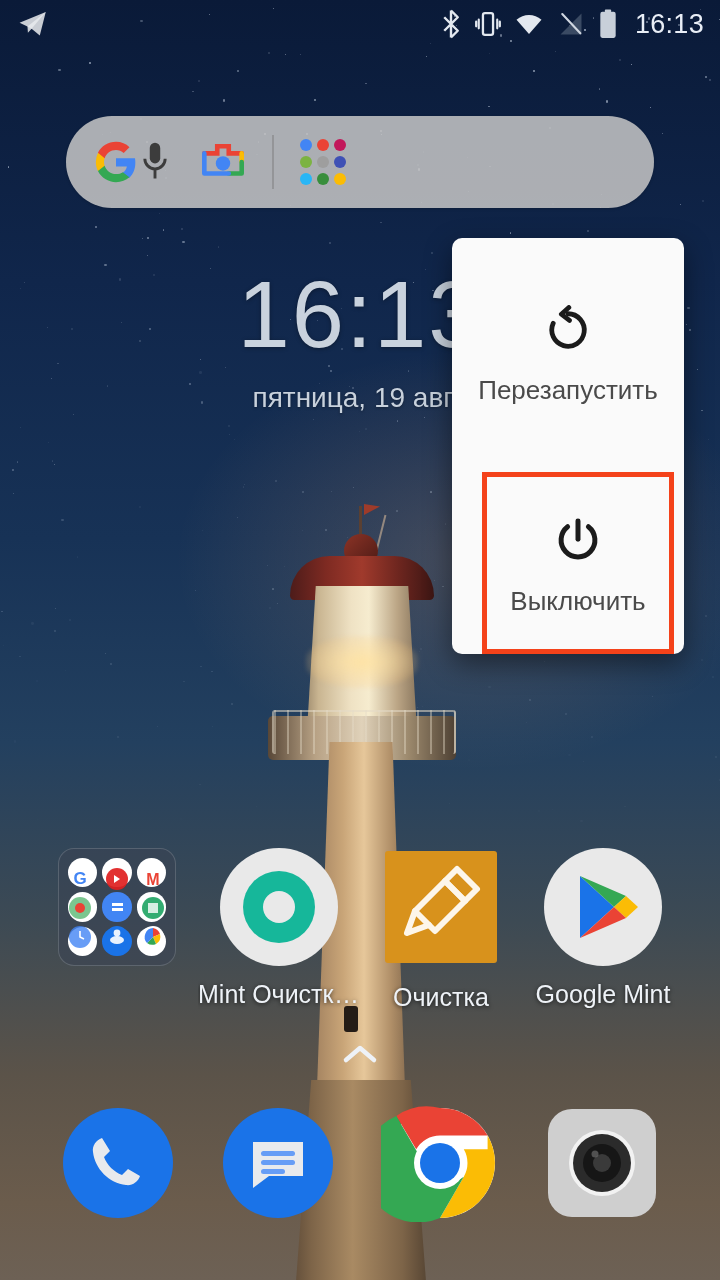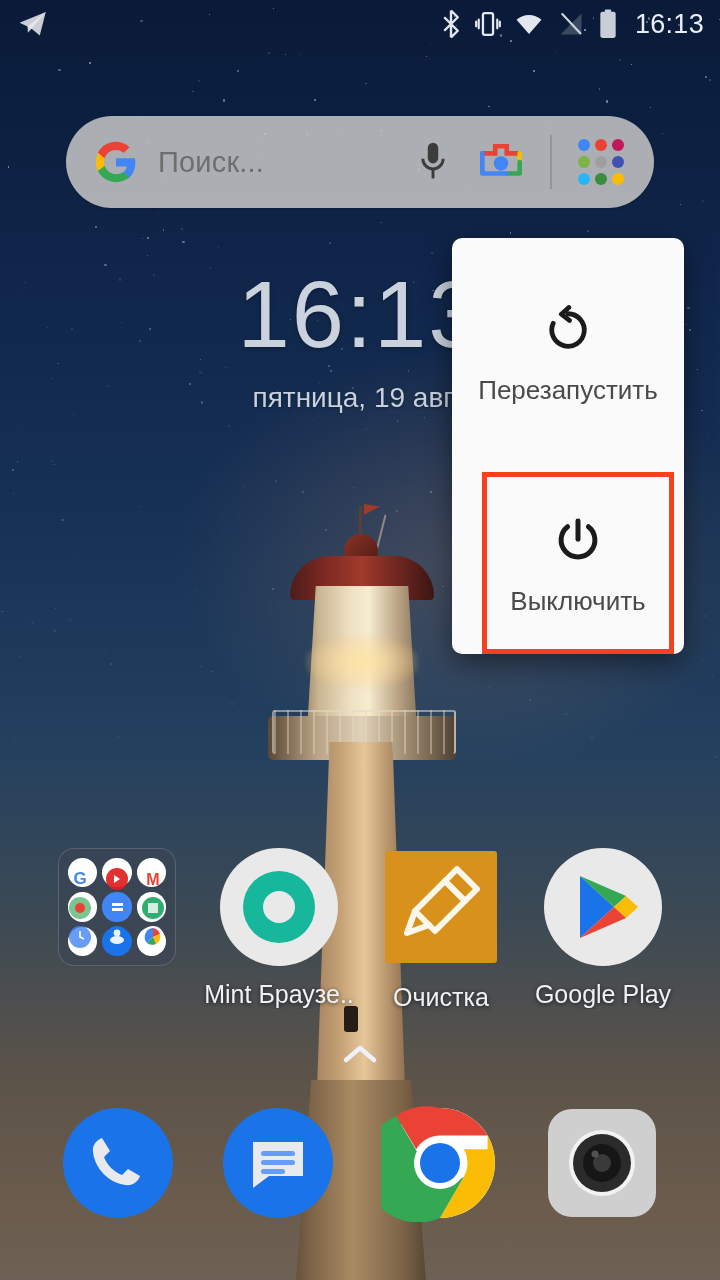--- a/index.html
+++ b/index.html
@@ -477,21 +477,20 @@
     </div>
   </div>
 
   <div class="searchbar">
     <svg class="sb-g" viewBox="0 0 48 48">
       <path fill="#4285F4" d="M45.1 24.5c0-1.6-.1-3.2-.4-4.7H24v9h11.9c-.5 2.8-2.1 5.1-4.4 6.7v5.6h7.1c4.2-3.8 6.5-9.5 6.5-16.6z"></path>
       <path fill="#34A853" d="M24 46c5.9 0 10.9-2 14.6-5.3l-7.1-5.6c-2 1.3-4.5 2.1-7.5 2.1-5.8 0-10.7-3.9-12.4-9.1H4.3v5.8C8 41.3 15.4 46 24 46z"></path>
       <path fill="#FBBC05" d="M11.6 28.1c-.5-1.3-.7-2.7-.7-4.1s.3-2.8.7-4.1v-5.8H4.3A22 22 0 0 0 2 24c0 3.6.9 6.9 2.3 9.9z"></path>
       <path fill="#EA4335" d="M24 10.8c3.2 0 6.1 1.1 8.4 3.3l6.3-6.3C34.9 4.2 29.9 2 24 2 15.4 2 8 6.7 4.3 14l7.3 5.8c1.7-5.2 6.6-9 12.4-9z"></path>
     </svg>
-    <div class="sb-ph">Поиск...</div>
     <svg class="sb-mic" viewBox="0 0 24 32">
       <rect x="8.2" y="2" width="7.6" height="15" rx="3.8" fill="#3c3c3c"></rect>
       <path d="M4.6 13.6a7.4 7.4 0 0 0 14.8 0" fill="none" stroke="#3c3c3c" stroke-width="2.1"></path>
       <path d="M12 21v7" stroke="#3c3c3c" stroke-width="2.1"></path>
     </svg>
     <svg class="sb-lens" viewBox="0 0 32 30">
       <path d="M3 9h9V4h8v5h9" fill="none" stroke="#EA4335" stroke-width="3.2" stroke-linecap="round"></path>
       <path d="M29 9v6" fill="none" stroke="#FBBC05" stroke-width="3.2" stroke-linecap="round"></path>
       <path d="M29 15v8h-9" fill="none" stroke="#34A853" stroke-width="3.2" stroke-linecap="round" stroke-linejoin="round"></path>
       <path d="M20 23H3V9" fill="none" stroke="#4285F4" stroke-width="3.2" stroke-linecap="round" stroke-linejoin="round"></path>
@@ -560,21 +559,21 @@
 
   <div class="cell" style="left:198px;top:848px;">
     <div class="iconbox">
       <div class="circ" style="background:#e9e9e9;">
         <svg width="118" height="118" viewBox="0 0 118 118">
           <circle cx="59" cy="59" r="36" fill="#16b79a"></circle>
           <circle cx="59" cy="59" r="16" fill="#e9e9e9"></circle>
         </svg>
       </div>
     </div>
-    <div class="label">Mint Браузе..</div>
+    <div class="label">Mint Очистка..</div>
   </div>
 
   <div class="cell" style="left:360px;top:848px;">
     <div class="iconbox">
       <div class="sq" style="background:#d8921c;">
         <svg width="112" height="112" viewBox="0 0 112 112">
           <g fill="none" stroke="#fdf6ea" stroke-width="6" stroke-linejoin="round" stroke-linecap="round">
             <path d="M60 30l12-12 20 20-12 12z"></path>
             <path d="M60 30 30 60l20 20 30-30z"></path>
             <path d="M30 60 22 82l22-8"></path>
@@ -589,21 +588,21 @@
     <div class="iconbox">
       <div class="circ" style="background:#e9e9e9;">
         <svg width="118" height="118" viewBox="0 0 118 118">
           <path d="M36 28l34 31-34 31z" fill="#1a73e8"></path>
           <path d="M36 28l34 31 12-11z" fill="#34A853"></path>
           <path d="M70 59l12 11 12-11-12-11z" fill="#FBBC05"></path>
           <path d="M36 90l34-31 12 11z" fill="#EA4335"></path>
         </svg>
       </div>
     </div>
-    <div class="label">Google Play</div>
+    <div class="label">Google Mint</div>
   </div>
 
   <div class="drawer">
     <svg width="44" height="28" viewBox="0 0 44 28">
       <path d="M8 20l14-12 14 12" fill="none" stroke="#eef2f7" stroke-width="4.5" stroke-linecap="round" stroke-linejoin="round"></path>
     </svg>
   </div>
 
   <div class="dock">
     <div class="slot" style="left:59px;">

